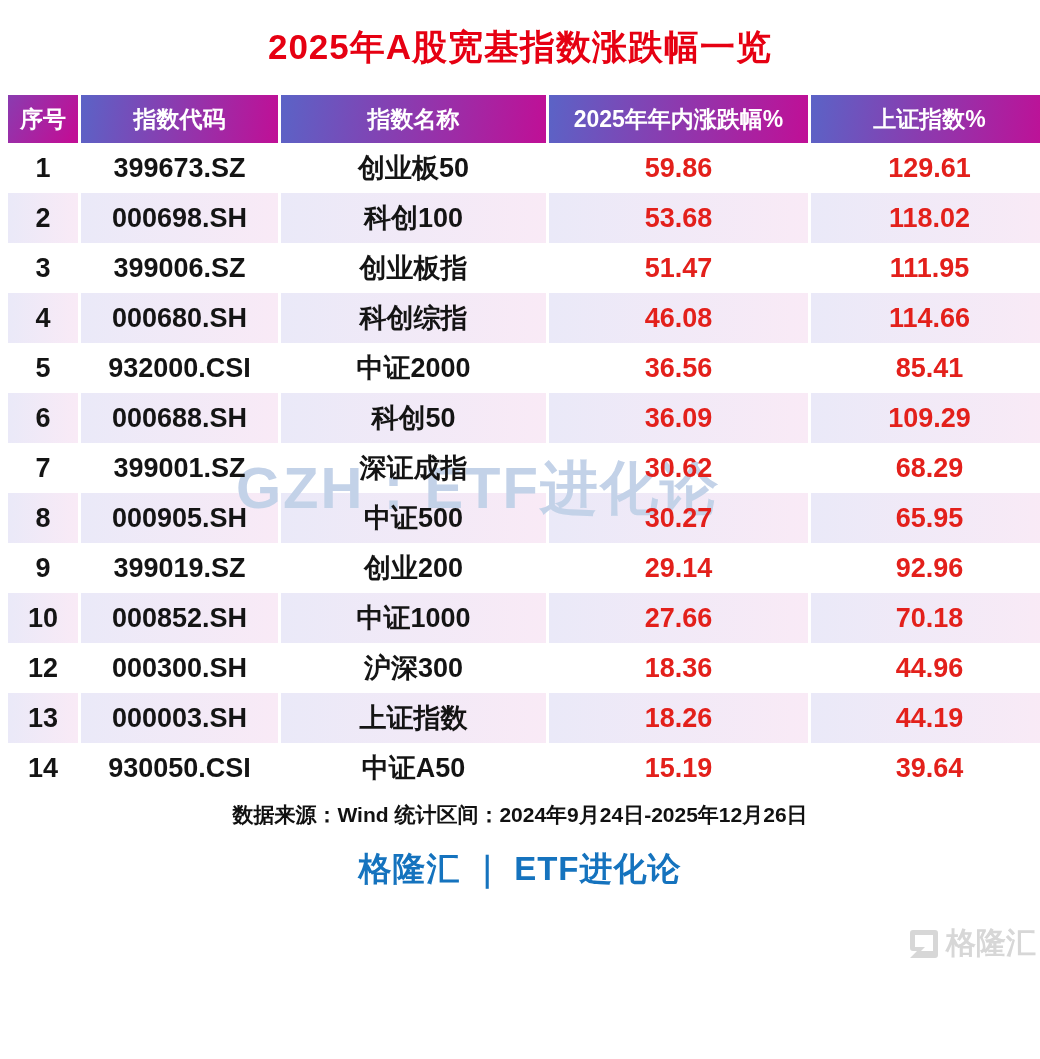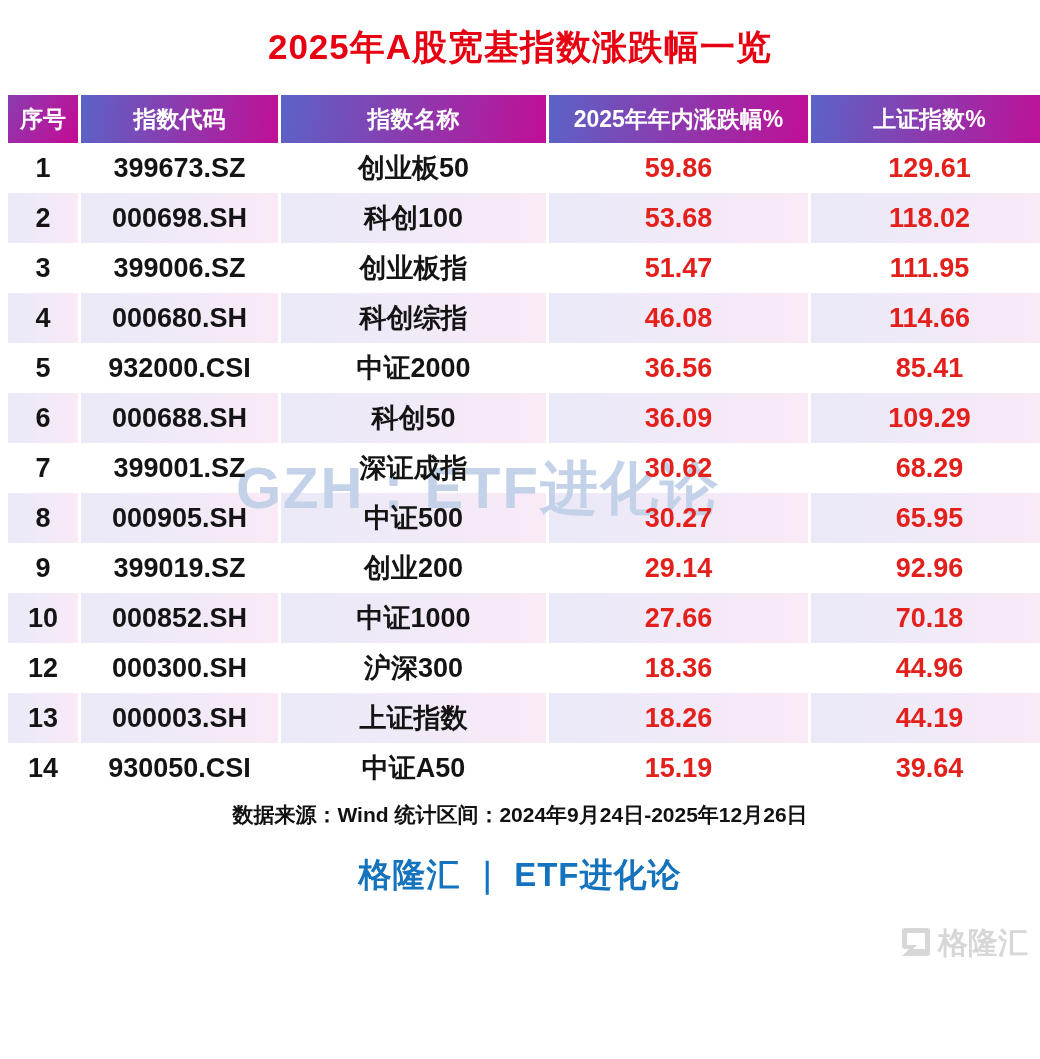--- a/index.html
+++ b/index.html
@@ -66,32 +66,32 @@
   }
 
   .source-note {
     padding-top: 9px;
     text-align: center;
     font-size: 21px;
     line-height: 26px;
     color: #111111;
   }
   .brand {
-    margin-top: 28px;
+    margin-top: 22px;
     text-align: center;
     font-size: 33px;
     line-height: 38px;
     color: var(--brand-blue, #1573be);
     letter-spacing: 1px;
   }
 
   .logo-mark {
     position: absolute;
-    right: 12px; bottom: 8px;
-    display: flex; align-items: flex-start; gap: 3px;
+    right: 4px; bottom: 8px;
+    display: flex; align-items: center; gap: 3px;
     color: var(--logo-gray, #d7d7d7);
     font-size: 30px;
     z-index: 3;
   }
   .logo-mark svg { display: block; }
 </style>
 </head>
 <body>
 
 <div class="page">

